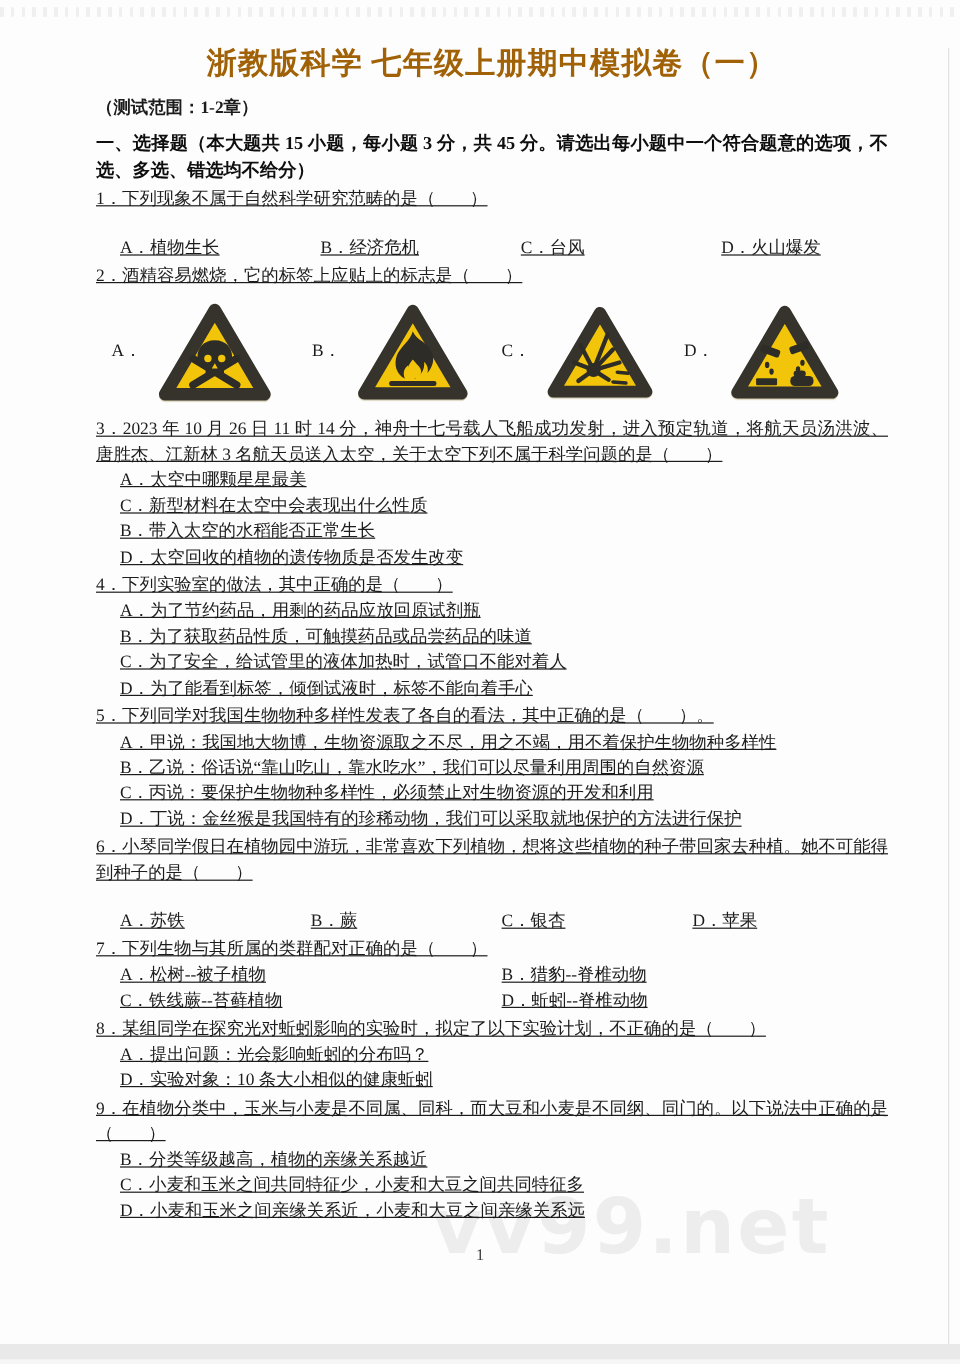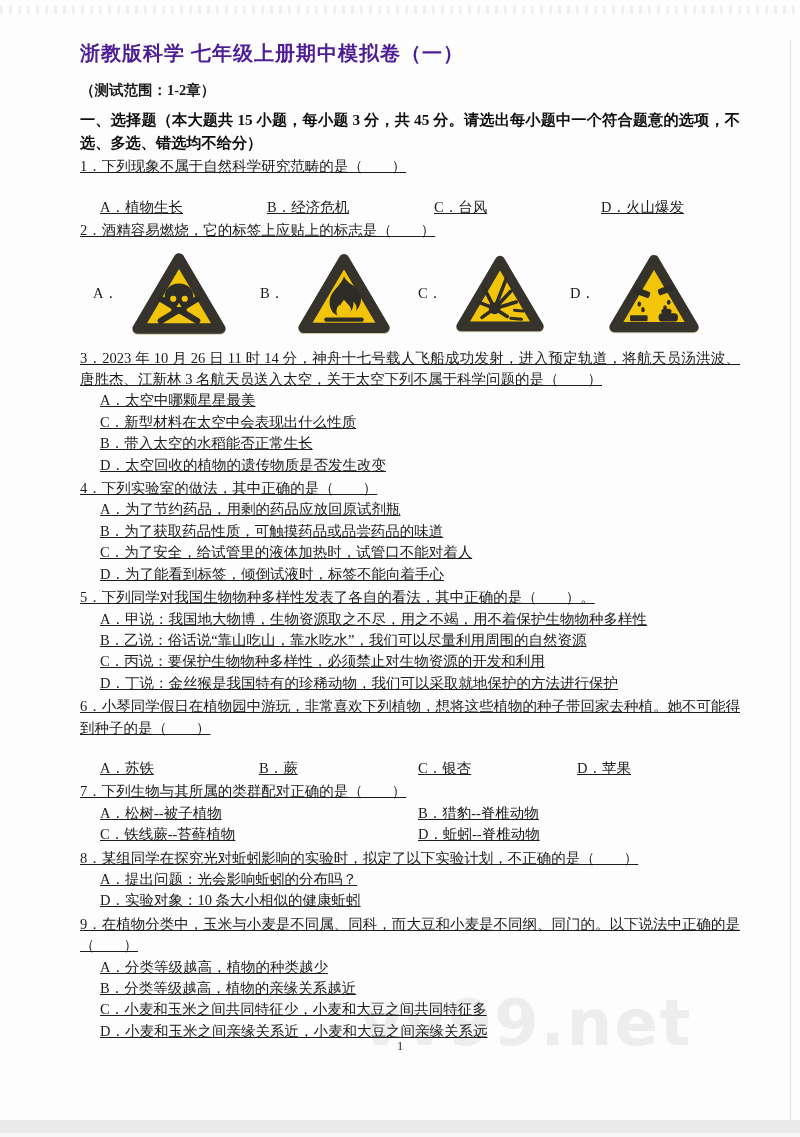--- a/index.html
+++ b/index.html
@@ -33,22 +33,22 @@
   }
   .page-number{
     position:absolute;left:0;right:0;top:1038px;z-index:2;
     text-align:center;font-size:13.5px;color:#3d3d3d;
   }
   .content{
     position:absolute;left:80px;top:0;width:660px;z-index:2;
     font-size:14.5px;line-height:21.4px;
   }
   .title{
-    margin:38px 0 0;font-size:20px;line-height:31px;font-weight:bold;
-    text-align:left;letter-spacing:1px;color:#4c1d95;
+    margin:38px 0 0;font-size:25px;line-height:31px;font-weight:bold;
+    text-align:center;letter-spacing:1px;color:#a16207;
   }
   .subtitle{margin:11px 0 0;font-size:14.5px;font-weight:bold;text-align:left;}
   .section-heading{
     margin:7px 0 0;font-weight:bold;font-size:15.2px;line-height:23px;
     text-align:justify;color:#0e0e0e;
   }
   .q{margin:2px 0 0;text-decoration:underline;}
   .stem{margin:0;text-align:justify;}
   .opts.block p{margin:0;padding-left:20px;}
   .opts.row4{display:flex;padding-left:20px;margin-top:19px;}
@@ -209,21 +209,20 @@
     <p class="stem">8．某组同学在探究光对蚯蚓影响的实验时，拟定了以下实验计划，不正确的是（　　）</p>
     <div class="opts block">
       <p class="opt">A．提出问题：光会影响蚯蚓的分布吗？</p>
       <p class="opt">D．实验对象：10 条大小相似的健康蚯蚓</p>
     </div>
   </section>
 
   <section class="q" id="q9">
     <p class="stem">9．在植物分类中，玉米与小麦是不同属、同科，而大豆和小麦是不同纲、同门的。以下说法中正确的是（　　）</p>
     <div class="opts block">
-      <p class="opt">A．分类等级越高，植物的种类越少</p>
       <p class="opt">B．分类等级越高，植物的亲缘关系越近</p>
       <p class="opt">C．小麦和玉米之间共同特征少，小麦和大豆之间共同特征多</p>
       <p class="opt">D．小麦和玉米之间亲缘关系近，小麦和大豆之间亲缘关系远</p>
     </div>
   </section>
 
 </div>
 
 <div class="page-number">1</div>
 <div class="bottom-strip"></div>

